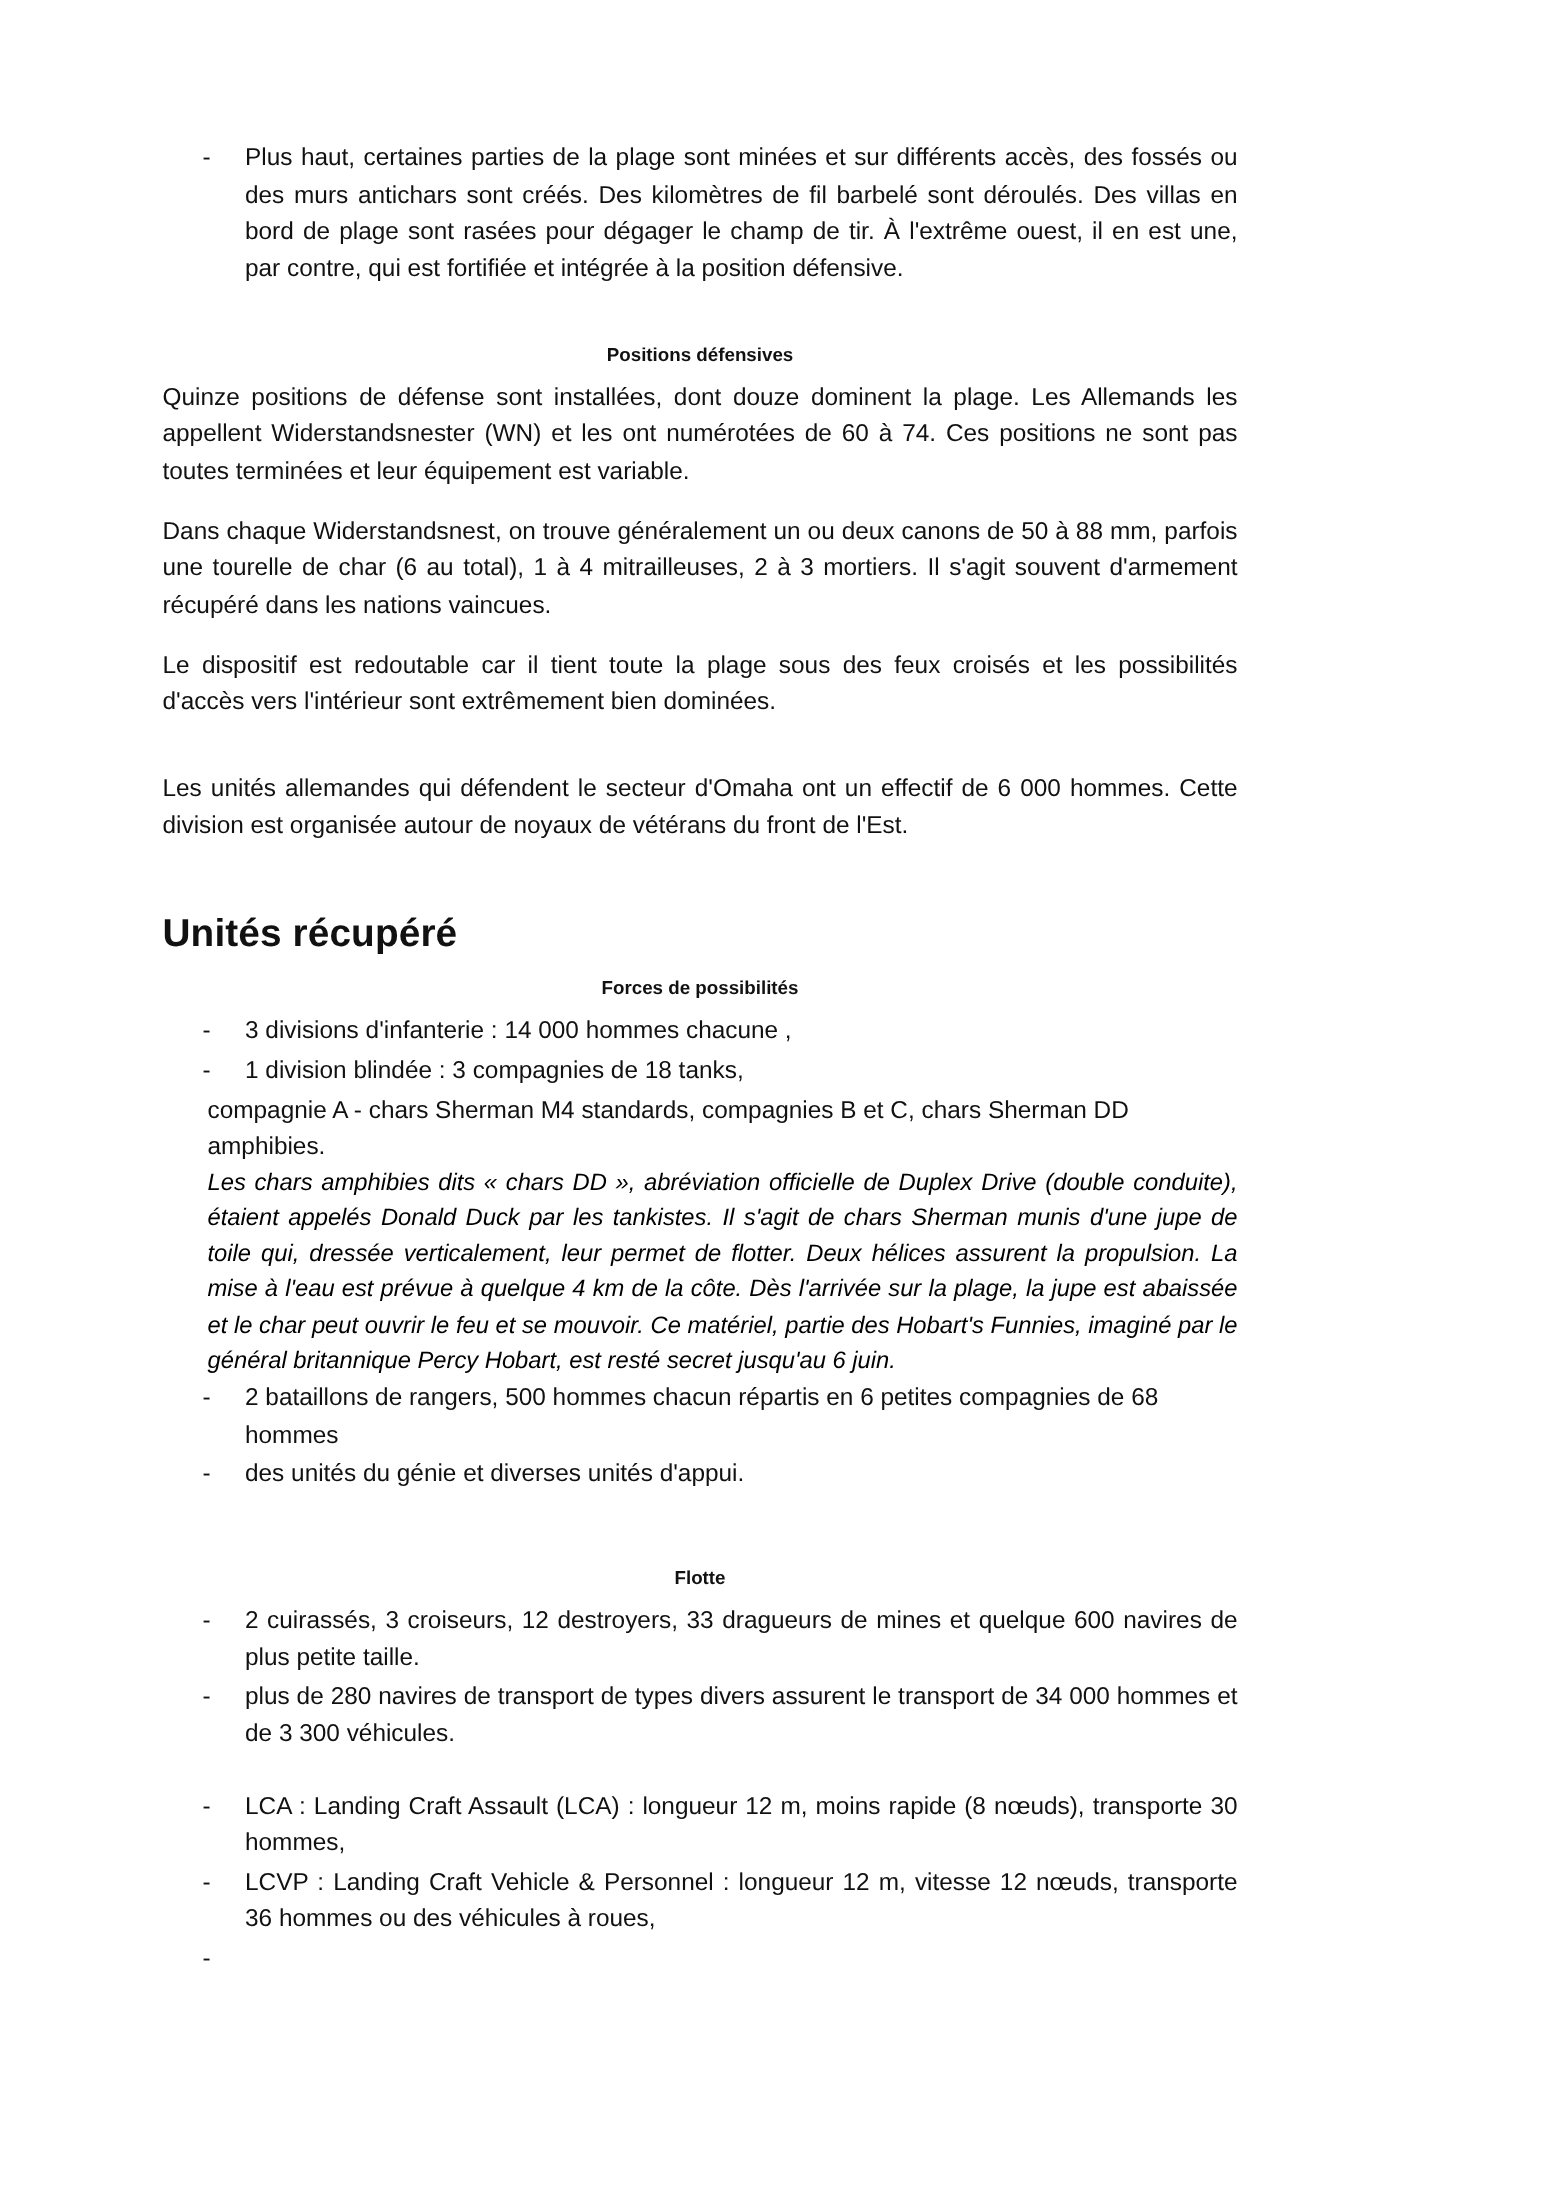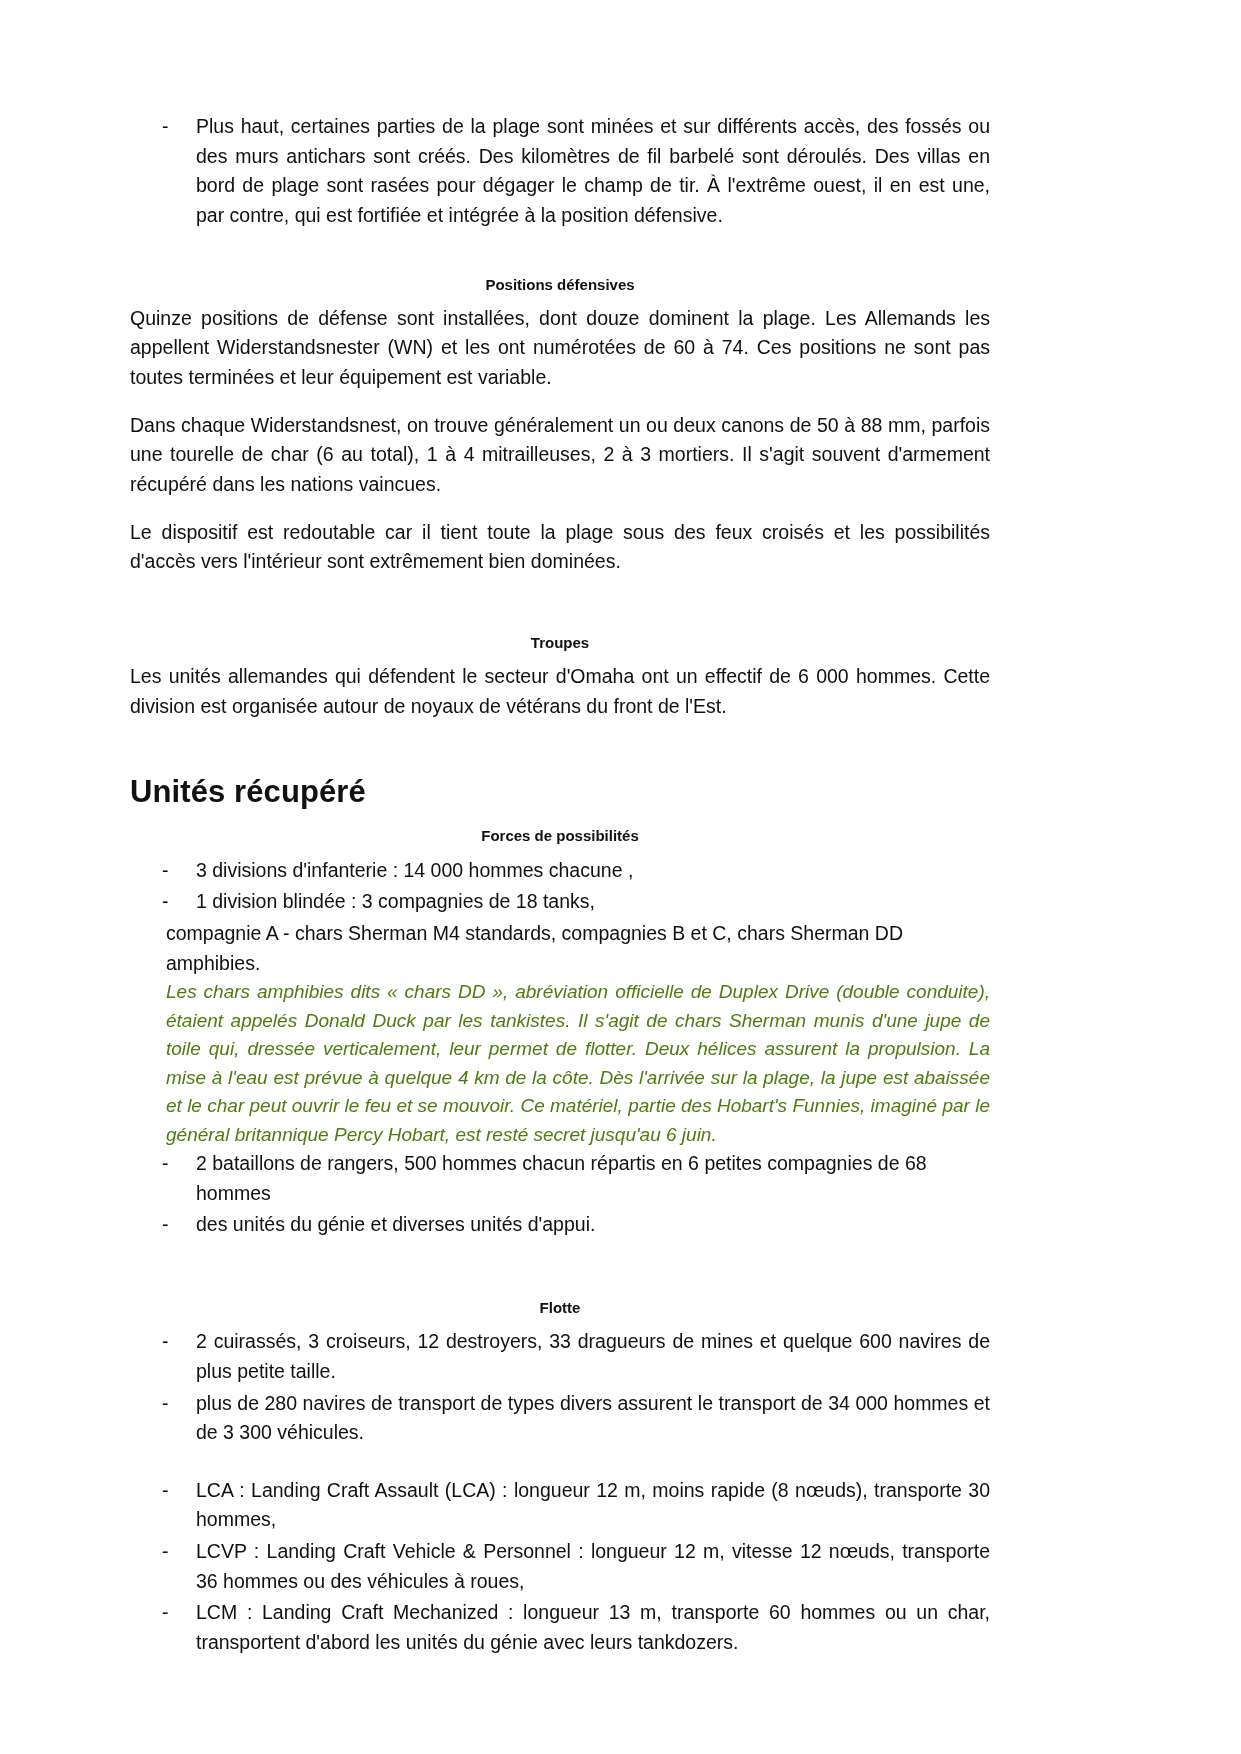--- a/index.html
+++ b/index.html
@@ -77,21 +77,21 @@
   }
 
   .lead-line {
     padding-left: 36px;
     margin: 0 0 2px 0;
     text-align: left;
   }
 
   
   .note-blue {
-    color: #4d7c0f;
+    color: #000000;
     font-style: italic;
     text-align: justify;
     text-justify: inter-word;
     padding-left: 36px;
     margin: 0;
     font-size: 19px;
     line-height: 1.5;
   }
   .spacer-md { height: 26px; }
   .spacer-lg { height: 40px; }
@@ -112,21 +112,20 @@
 
     <div class="spacer-md"></div>
 
     <h3 class="heading-minor">Positions défensives</h3>
     <p class="para">Quinze positions de défense sont installées, dont douze dominent la plage. Les Allemands les appellent Widerstandsnester (WN) et les ont numérotées de 60 à 74. Ces positions ne sont pas toutes terminées et leur équipement est variable.</p>
     <p class="para">Dans chaque Widerstandsnest, on trouve généralement un ou deux canons de 50 à 88 mm, parfois une tourelle de char (6 au total), 1 à 4 mitrailleuses, 2 à 3 mortiers. Il s'agit souvent d'armement récupéré dans les nations vaincues.</p>
     <p class="para last">Le dispositif est redoutable car il tient toute la plage sous des feux croisés et les possibilités d'accès vers l'intérieur sont extrêmement bien dominées.</p>
 
     <div class="spacer-lg"></div>
 
-    <h3 class="heading-minor">Troupes</h3>
     <p class="para last">Les unités allemandes qui défendent le secteur d'Omaha ont un effectif de 6 000 hommes. Cette division est organisée autour de noyaux de vétérans du front de l'Est.</p>
 
     <div class="spacer-xl"></div>
 
     <h2 class="heading-major">Unités récupéré</h2>
 
     <h3 class="heading-minor">Forces de possibilités</h3>
 
     <ul class="dash-list">
       <li class="nojust">
@@ -176,18 +175,17 @@
       <li>
         <span class="dash">-</span>
         <span>LCA : Landing Craft Assault (LCA) : longueur 12 m, moins rapide (8 nœuds), transporte 30 hommes,</span>
       </li>
       <li>
         <span class="dash">-</span>
         <span>LCVP : Landing Craft Vehicle &amp; Personnel : longueur 12 m, vitesse 12 nœuds, transporte 36 hommes ou des véhicules à roues,</span>
       </li>
       <li>
         <span class="dash">-</span>
-        <span>LCM : Landing Craft Mechanized : longueur 13 m, transporte 60 hommes ou un char, transportent d'abord les unités du génie avec leurs tankdozers.</span>
       </li>
     </ul>
 
   </div>
 </div>
 
 </body></html>

